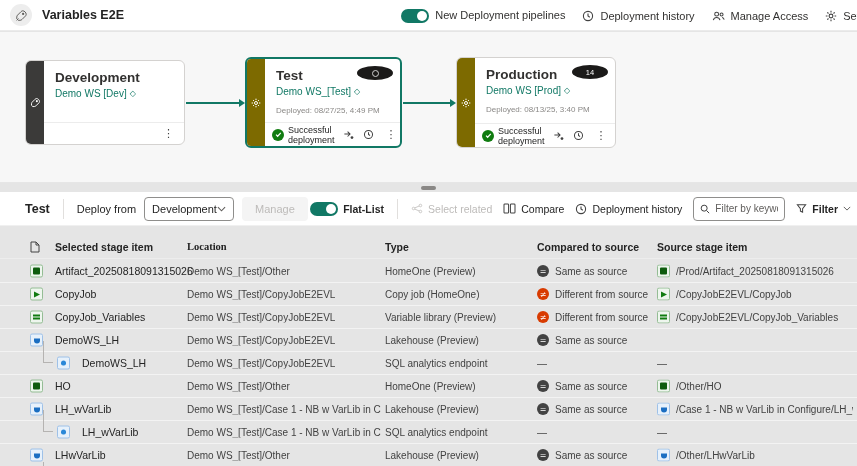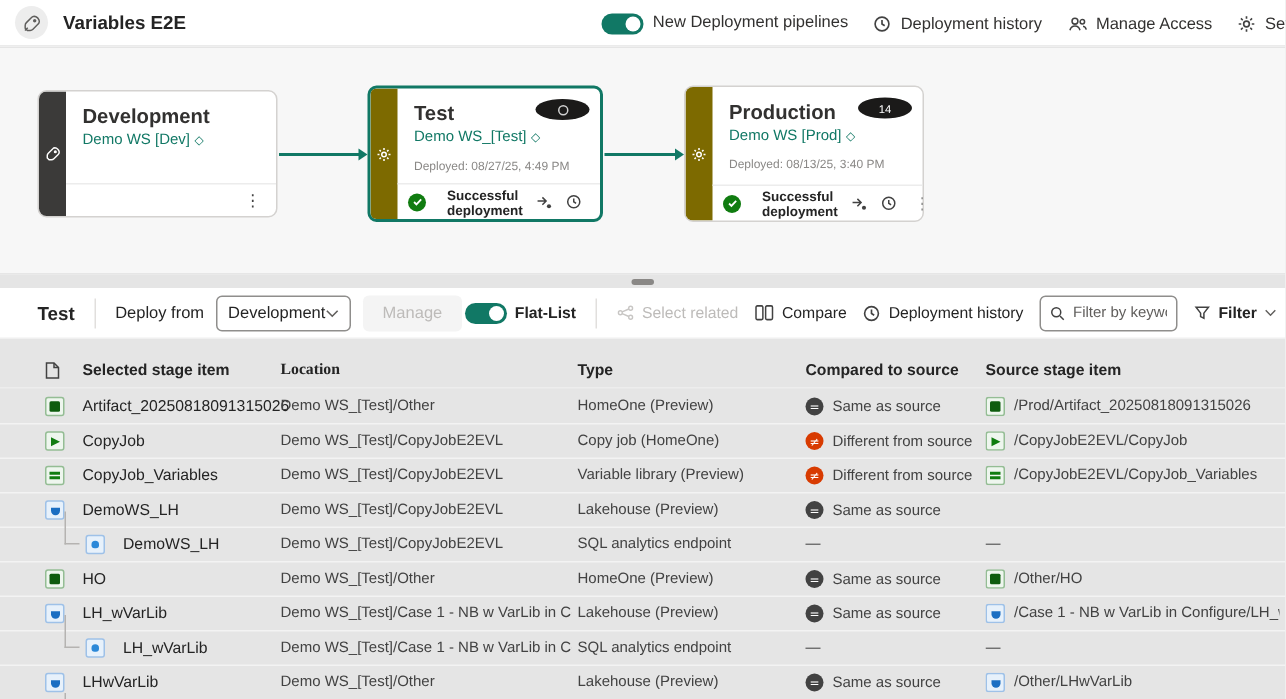--- a/index.html
+++ b/index.html
@@ -25,21 +25,21 @@
   .strip { width:18px; display:flex; align-items:center; justify-content:center; color:#fff; flex:0 0 auto; }
   .strip-dev { background:#3b3a39; }
   .strip-gold { background:#7d6a00; }
   .card-body { flex:1; position:relative; padding:9px 8px 0 11px; }
   .card-title { font-size:13.5px; font-weight:600; color:#323130; }
   .card-ws { font-size:10px; color:#117865; margin-top:3px; display:flex; align-items:center; gap:3px; cursor:pointer; }
   .dia { font-size:8px; }
   .card-deployed { font-size:8px; color:#8a8886; margin-top:9px; }
   .card-footer { position:absolute; left:0; right:0; bottom:0; height:24px; border-top:1px solid #ececec; display:flex; align-items:center; padding:0 7px; gap:8px; }
   .card-footer .more { margin-left:auto; font-size:11px; color:#424242; cursor:pointer; padding:0 3px; }
-  .status { display:flex; align-items:center; gap:14px; font-size:9px; color:#242424;font-weight:bold; }
+  .status { display:flex; align-items:center; gap:4px; font-size:9px; color:#242424; }
   .chk { width:12px; height:12px; border-radius:50%; background:#107c10; color:#fff; display:flex; align-items:center; justify-content:center; flex:0 0 auto; }
   .foot-icons { margin-left:auto; display:flex; align-items:center; gap:9px; color:#424242; }
   .badge { position:absolute; top:7px; right:7px; width:36px; height:14px; border-radius:50%; background:#1b1a19; color:#fff; font-size:7.5px; display:flex; align-items:center; justify-content:center; }
   .badge.ring::after { content:""; width:5px; height:5px; border:1.5px solid #d0d0d0; border-radius:50%; }
   .arrow { position:absolute; height:2px; background:#117865; }
   .arrow::after { content:""; position:absolute; right:-5px; top:-3px; border-left:6px solid #117865; border-top:4px solid transparent; border-bottom:4px solid transparent; }
 
   
   .splitter { position:absolute; top:184px; left:0; right:0; height:8px; display:flex; align-items:center; justify-content:center; cursor:row-resize; }
   .splitter-handle { width:15px; height:4px; border-radius:2px; background:#8a8886; }

